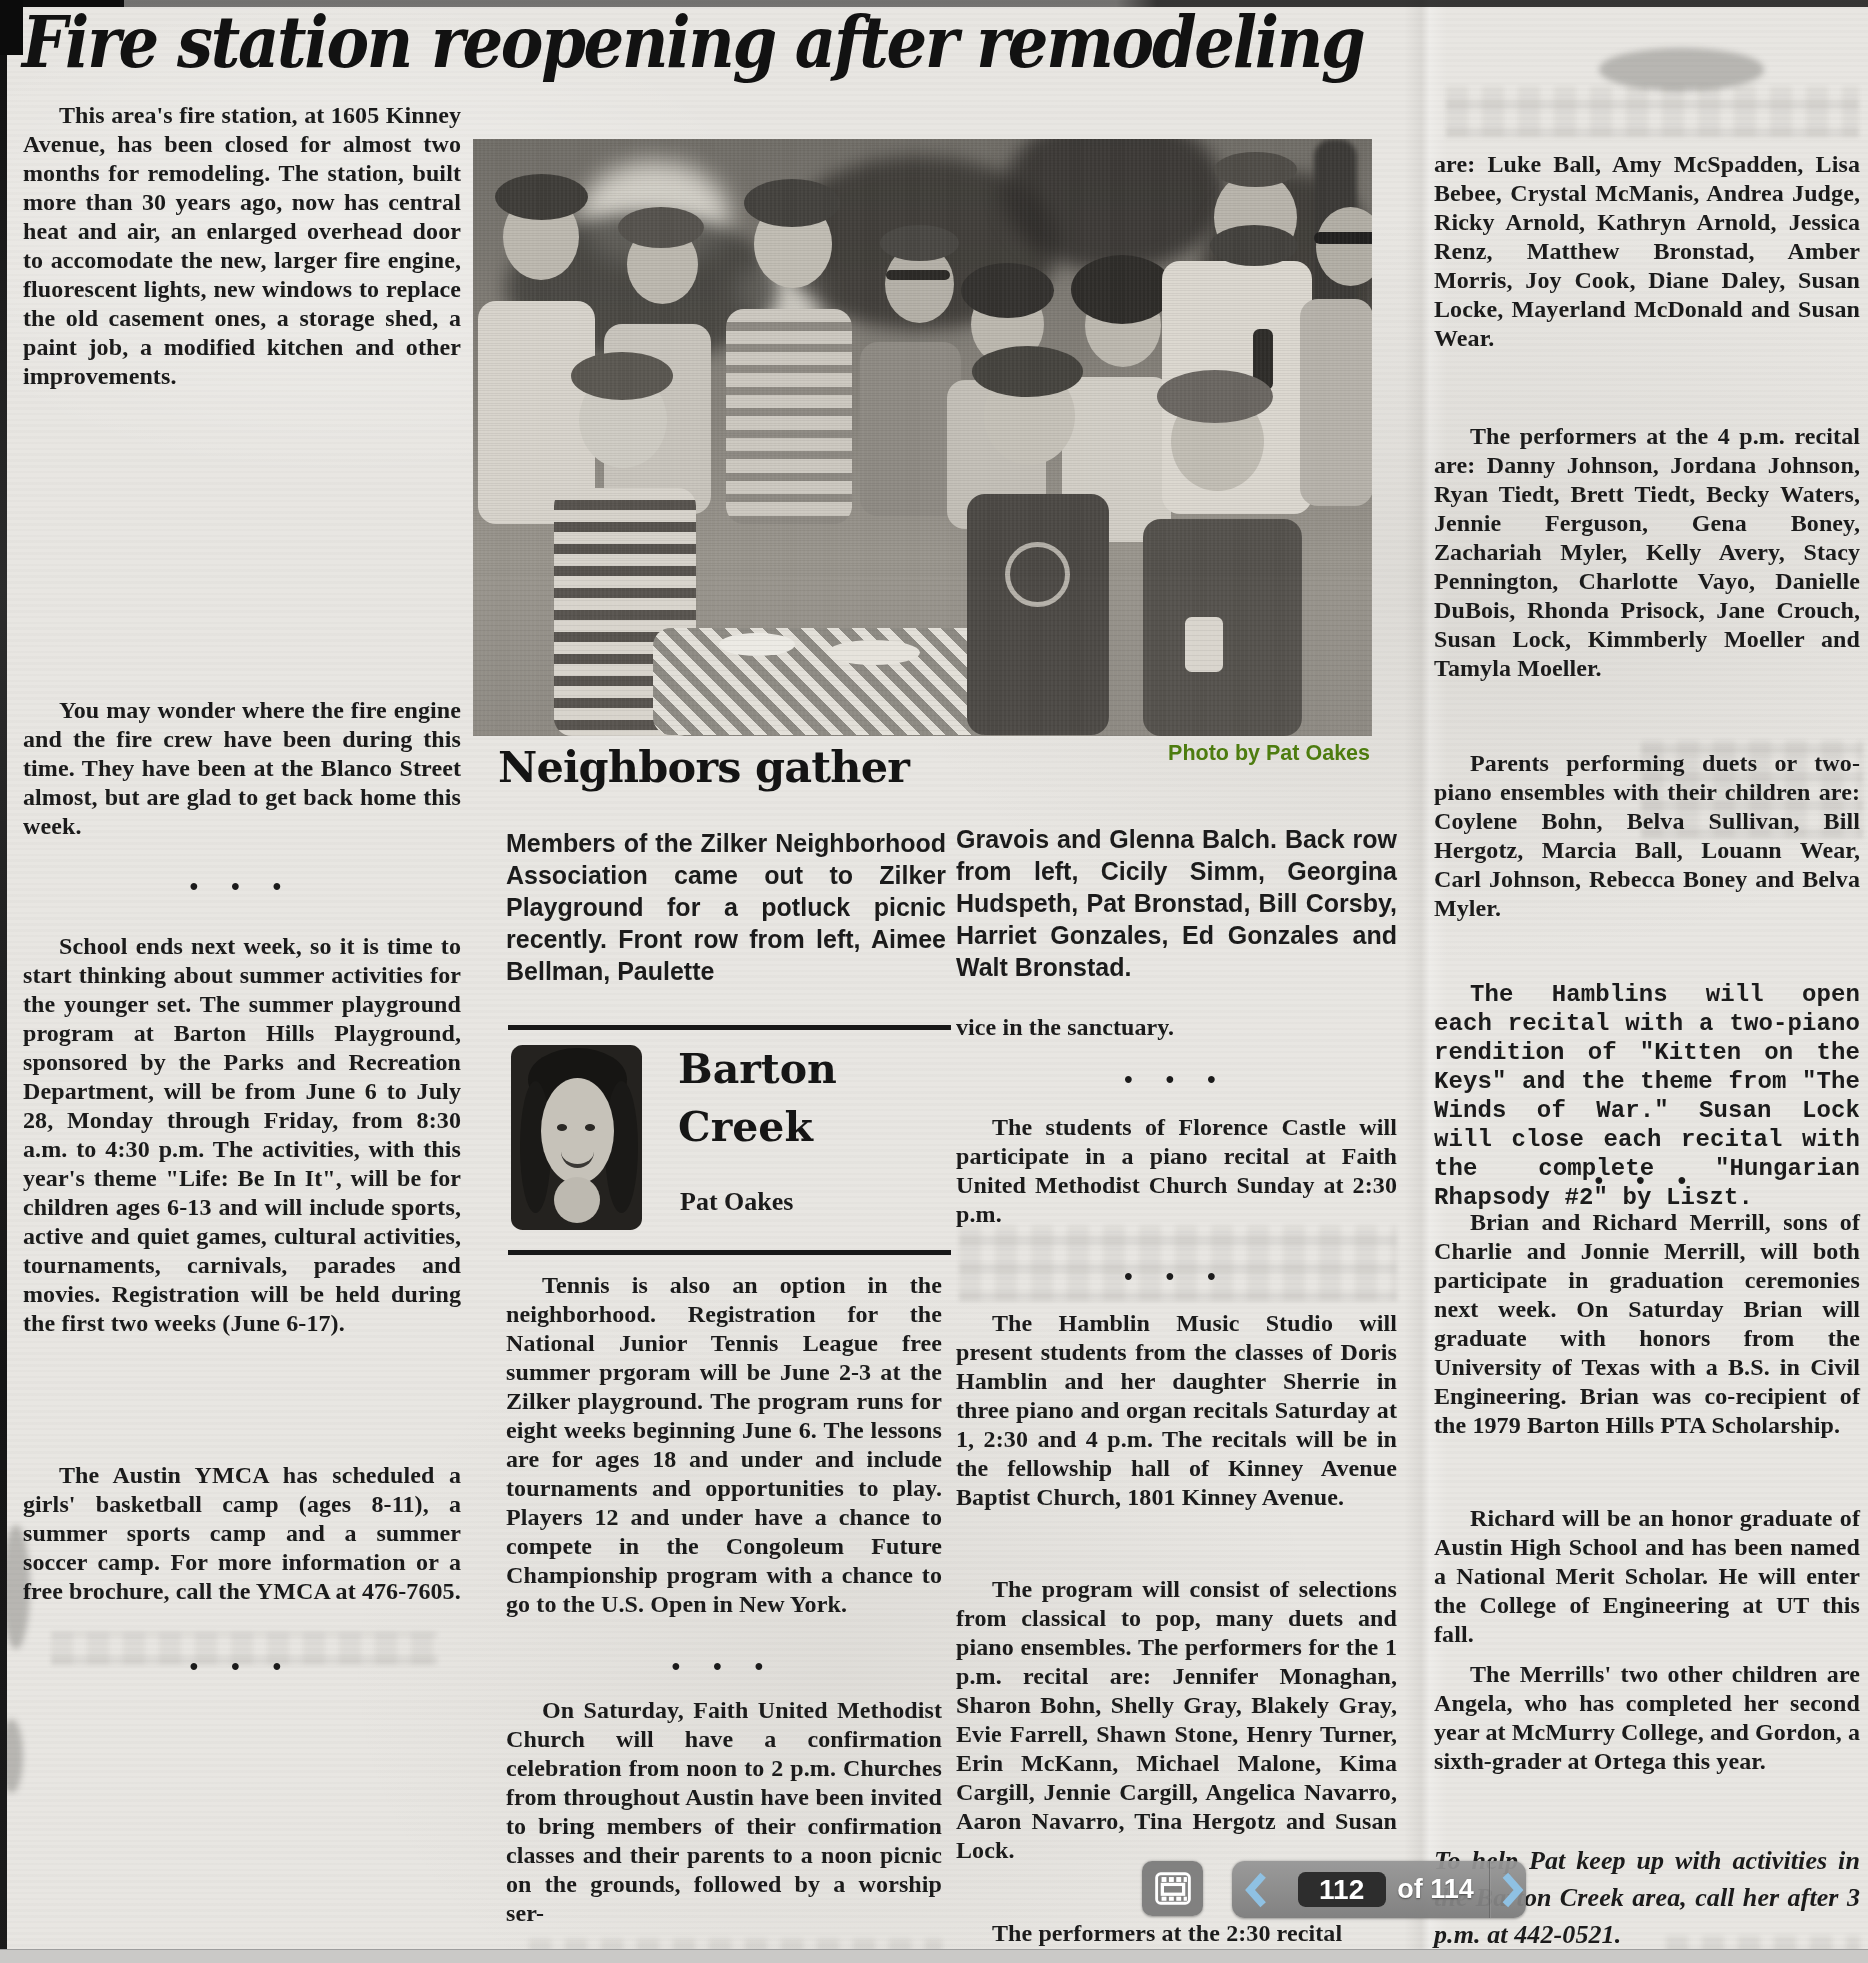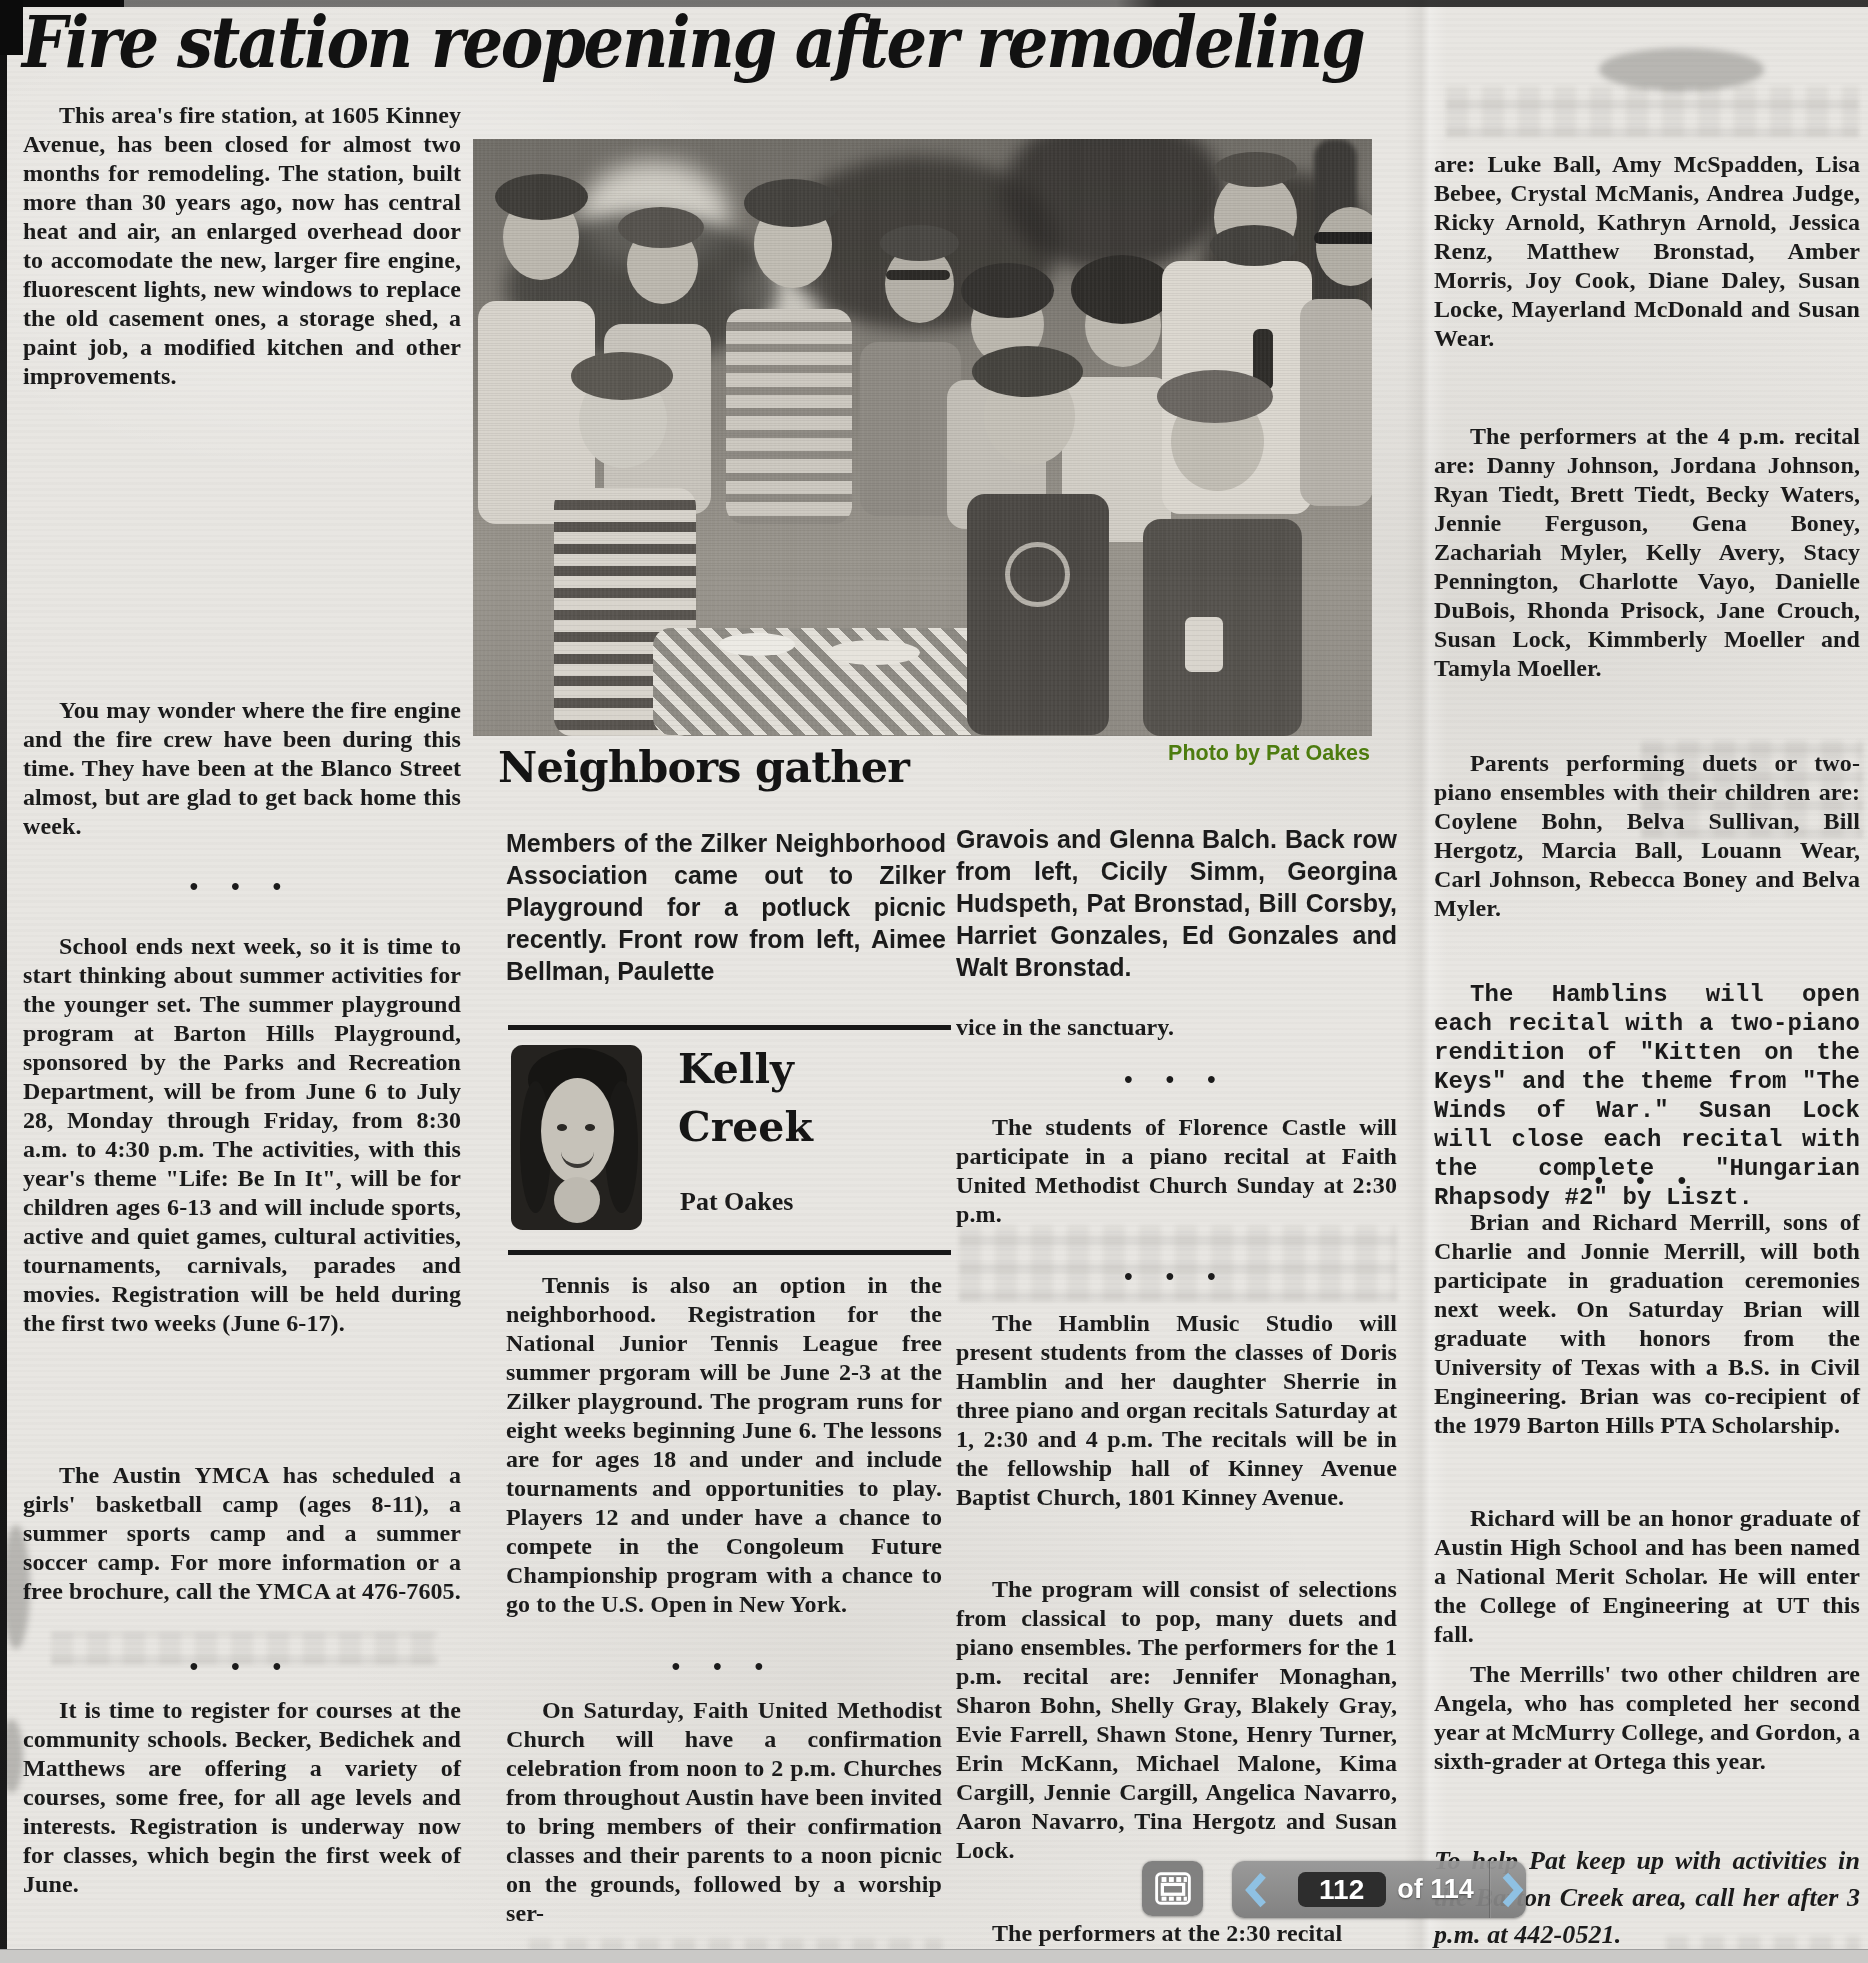--- a/index.html
+++ b/index.html
@@ -91,21 +91,20 @@
   <div class="smudge" style="left:0px;top:1719px;width:23px;height:74px;"></div>
 
   <h1 class="headline">Fire station reopening after remodeling</h1>
 
   <p class="blk ind" style="left:23px;top:101px;width:438px;">This area's fire station, at 1605 Kinney Avenue, has been closed for almost two months for remodeling. The station, built more than 30 years ago, now has central heat and air, an enlarged overhead door to accomodate the new, larger fire engine, fluorescent lights, new windows to replace the old casement ones, a storage shed, a paint job, a modified kitchen and other improvements.</p>
   <p class="blk ind" style="left:23px;top:696px;width:438px;">You may wonder where the fire engine and the fire crew have been during this time. They have been at the Blanco Street almost, but are glad to get back home this week.</p>
   <div class="dots" style="left:23px;top:873px;width:438px;">• • •</div>
   <p class="blk ind" style="left:23px;top:932px;width:438px;">School ends next week, so it is time to start thinking about summer activities for the younger set. The summer playground program at Barton Hills Playground, sponsored by the Parks and Recreation Department, will be from June 6 to July 28, Monday through Friday, from 8:30 a.m. to 4:30 p.m. The activities, with this year's theme "Life: Be In It", will be for children ages 6-13 and will include sports, active and quiet games, cultural activities, tournaments, carnivals, parades and movies. Registration will be held during the first two weeks (June 6-17).</p>
   <p class="blk ind" style="left:23px;top:1461px;width:438px;">The Austin YMCA has scheduled a girls' basketball camp (ages 8-11), a summer sports camp and a summer soccer camp. For more information or a free brochure, call the YMCA at 476-7605.</p>
   <div class="dots" style="left:23px;top:1653px;width:438px;">• • •</div>
-  <p class="blk ind" style="left:23px;top:1696px;width:438px;">It is time to register for courses at the community schools. Becker, Bedichek and Matthews are offering a variety of courses, some free, for all age levels and interests. Registration is underway now for classes, which begin the first week of June.</p>
 
   <div class="photo">
     <div class="b" style="left:107px;top:23px;width:149px;height:107px;background:#d2cfc7;filter:blur(11.6px);"></div>
     <div class="b" style="left:265px;top:116px;width:91px;height:74px;background:#cfccc4;filter:blur(10px);"></div>
     <div class="b" style="left:33px;top:74px;width:273px;height:149px;background:rgba(58,56,52,.75);filter:blur(8.3px);"></div>
     <div class="b" style="left:306px;top:16.5px;width:281px;height:174px;background:rgba(52,50,46,.8);filter:blur(8.3px);"></div>
     <div class="b" style="left:529px;top:-25px;width:223px;height:157px;background:rgba(47,45,42,.8);filter:blur(8.3px);"></div>
     <div class="b" style="left:727px;top:33px;width:182px;height:223px;background:rgba(50,48,44,.78);filter:blur(8.3px);"></div>
     <div class="r" style="left:841px;top:0px;width:43px;height:355px;background:#3c3a37;filter:blur(2.5px);"></div>
 
@@ -165,21 +164,21 @@
     <div class="headshot">
       <div class="b" style="left:16.5px;top:3.3px;width:99px;height:63px;background:#161513;"></div>
       <div class="b" style="left:8.3px;top:36px;width:31px;height:132px;background:#1a1917;"></div>
       <div class="b" style="left:94px;top:36px;width:33px;height:132px;background:#1a1917;"></div>
       <div class="b" style="left:30px;top:33px;width:73px;height:106px;background:#c6c2b9;"></div>
       <div class="b" style="left:46px;top:79px;width:10px;height:6.6px;background:#2a2825;"></div>
       <div class="b" style="left:74px;top:79px;width:10px;height:6.6px;background:#2a2825;"></div>
       <div style="position:absolute;left:50px;top:106px;width:33px;height:13.2px;border-bottom:4.1px solid #3a3835;border-radius:0 0 16.5px 16.5px;"></div>
       <div class="b" style="left:43px;top:132px;width:46px;height:46px;background:#bdb9b0;"></div>
     </div>
-    <p class="bc-title" style="top:15px;">Kelly</p>
+    <p class="bc-title" style="top:15px;">Barton</p>
     <p class="bc-title" style="top:73px;">Creek</p>
     <div class="bc-byline">Pat Oakes</div>
   </div>
 
   <p class="blk ind" style="left:506px;top:1271px;width:436px;">Tennis is also an option in the neighborhood. Registration for the National Junior Tennis League free summer prgoram will be June 2-3 at the Zilker playground. The program runs for eight weeks beginning June 6. The lessons are for ages 18 and under and include tournaments and opportunities to play. Players 12 and under have a chance to compete in the Congoleum Future Championship program with a chance to go to the U.S. Open in New York.</p>
   <div class="dots" style="left:506px;top:1653px;width:436px;">• • •</div>
   <p class="blk ind" style="left:506px;top:1696px;width:436px;">On Saturday, Faith United Methodist Church will have a confirmation celebration from noon to 2 p.m. Churches from throughout Austin have been invited to bring members of their confirmation classes and their parents to a noon picnic on the grounds, followed by a worship ser-</p>
 
   <p class="blk" style="left:956px;top:1013px;width:441px;">vice in the sanctuary.</p>
   <div class="dots" style="left:956px;top:1066px;width:441px;">• • •</div>

